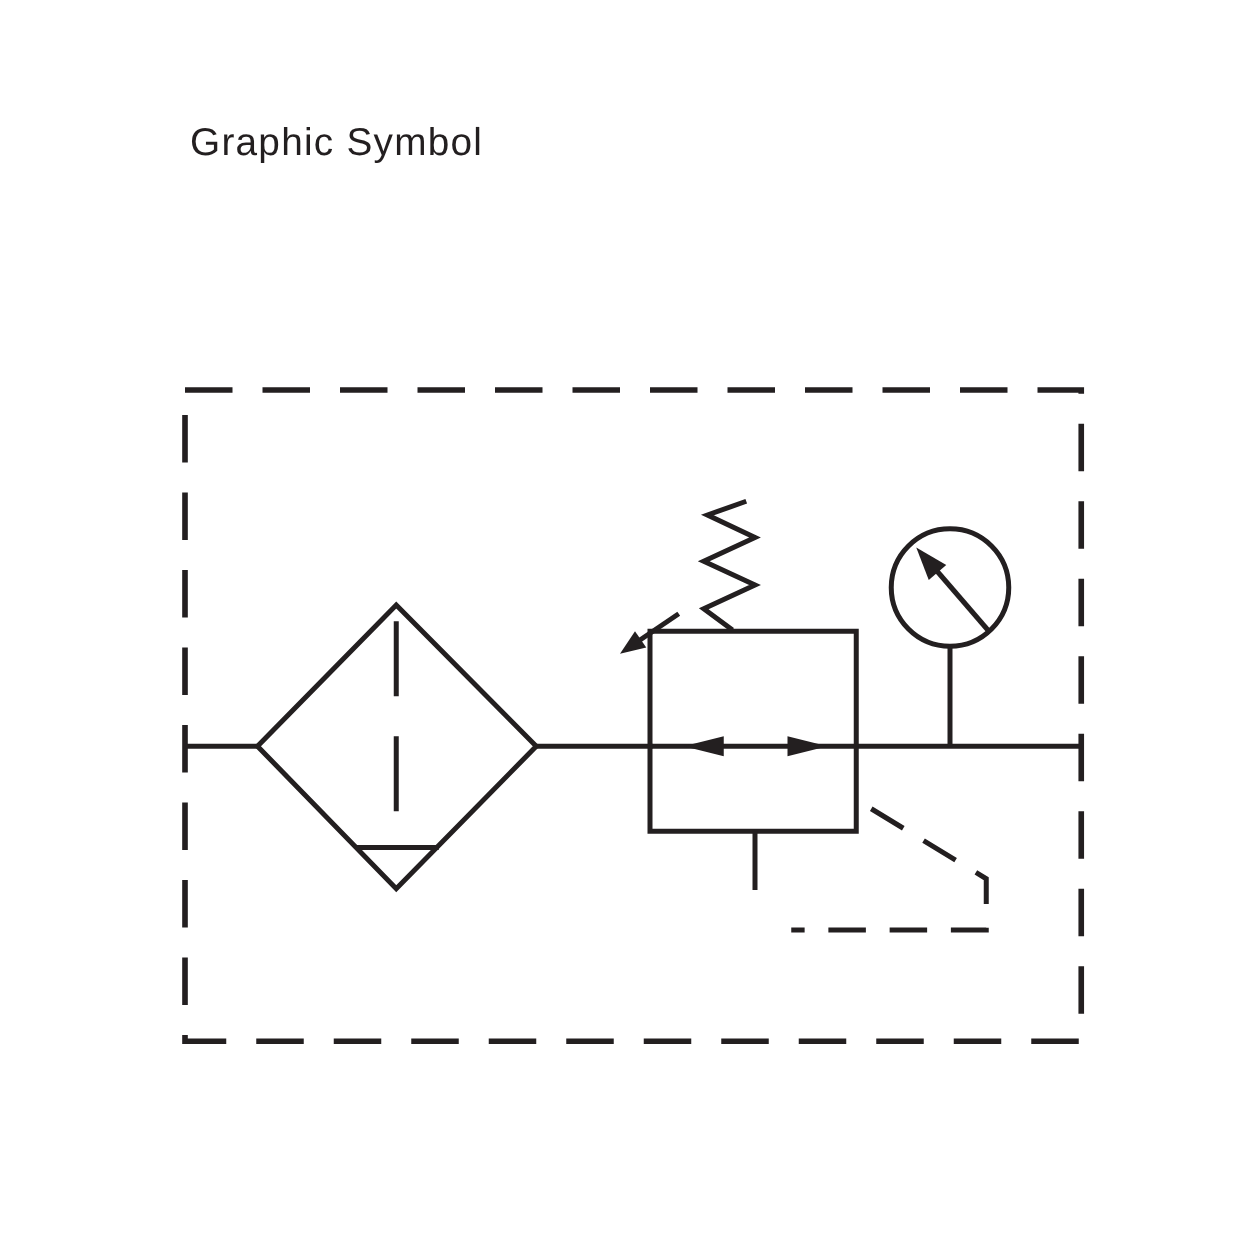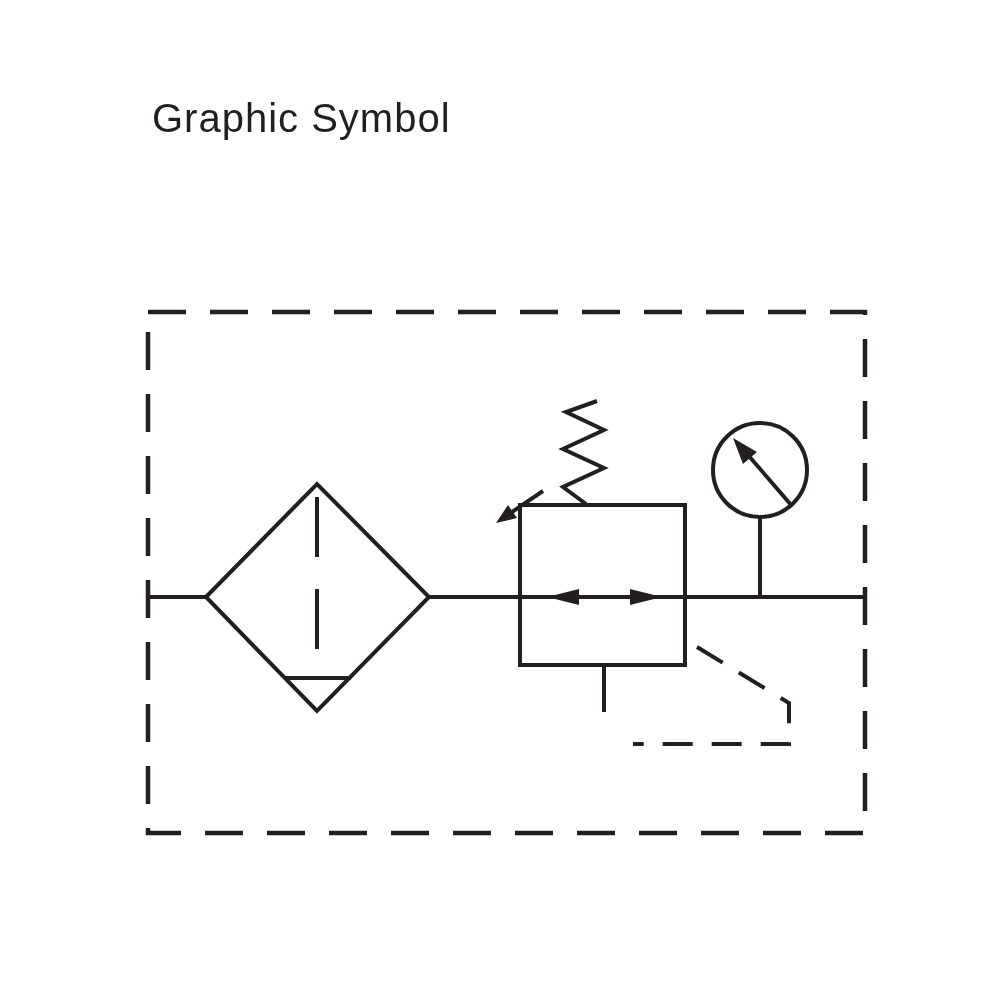--- a/index.html
+++ b/index.html
@@ -13,21 +13,21 @@
   .canvas {
     position: relative;
     width: 1000px;
     height: 1000px;
     background: var(--background);
   }
   .page-title {
     position: absolute;
     left: 152px;
     top: 96px;
-    font-size: 40px;
+    font-size: 31px;
     font-weight: 400;
     letter-spacing: 1px;
     color: var(--line);
     white-space: nowrap;
   }
   svg.diagram {
     position: absolute;
     left: 0; top: 0;
     width: 1000px;
     height: 1000px;

